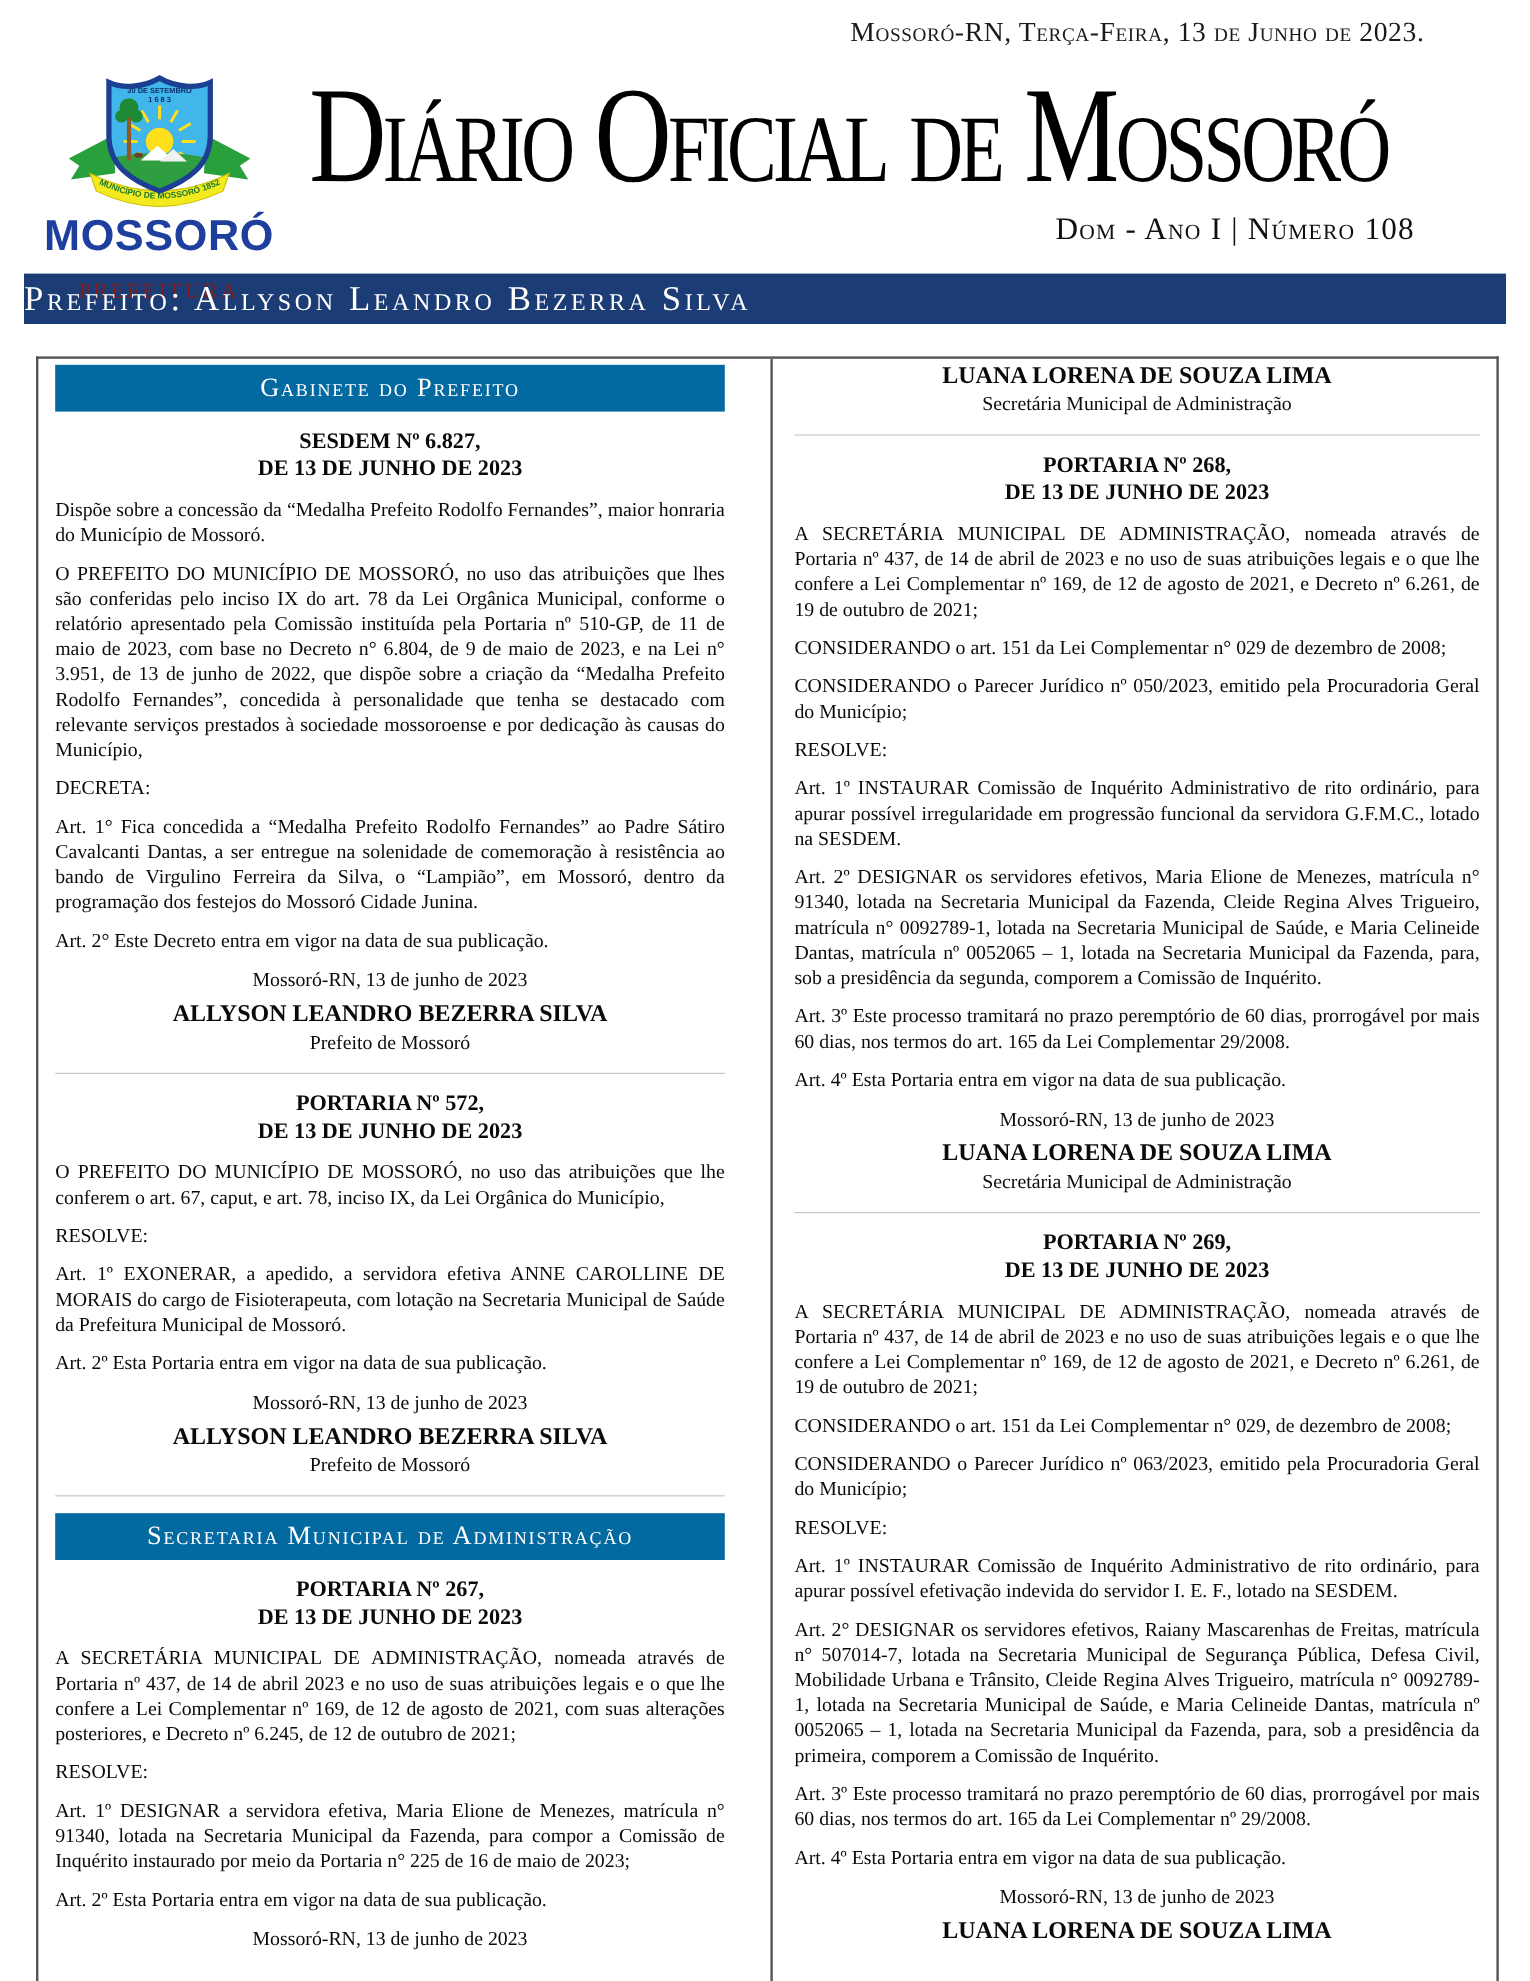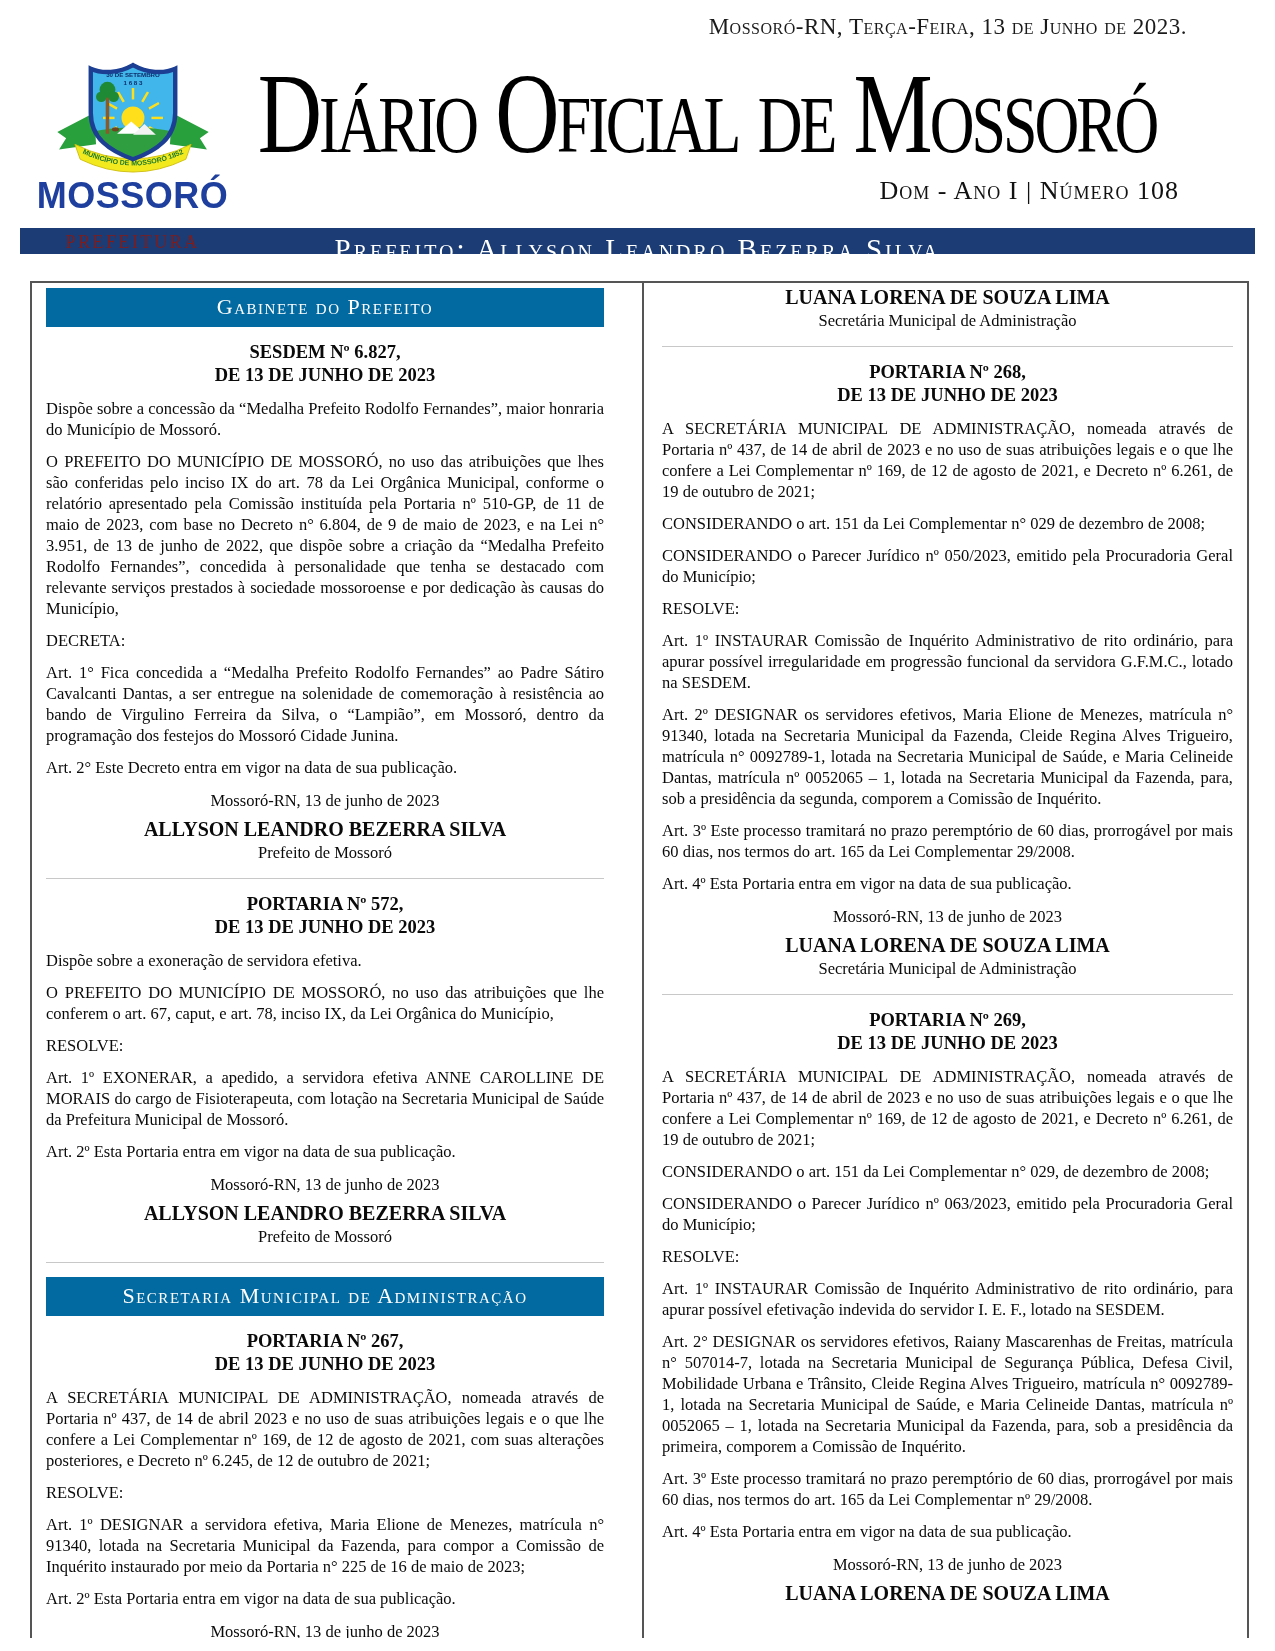--- a/index.html
+++ b/index.html
@@ -28,22 +28,22 @@
   .masthead {
     display: inline-block; font-variant: small-caps; font-weight: normal;
     font-size: 89px; line-height: 92px; letter-spacing: -3px; white-space: nowrap;
     transform: scaleY(1.28); transform-origin: center 60%; margin-top: 26px; color:#000;
   }
   .edition {
     text-align: right; font-variant: small-caps; font-size: 26px;
     letter-spacing: 1px; margin-top: 14px; color:#111;
   }
   .prefeito-banner {
-    margin: 16px 20px 0 20px; height: 26px; background: #1b3c74; color: #fff;
-    text-align: center; font-variant: small-caps; font-size: 29px;
+    margin: 16px 20px 0 20px; height: 42px; background: #1b3c74; color: #fff;
+    font-variant: small-caps; font-size: 29px;
     letter-spacing: 3px; line-height: 42px;
   }
   
   .content {
     margin: 27px 26px 0 30px; height: 1357px; overflow: hidden;
     border: 2px solid #555; border-bottom: none; display: flex; background:#fff;
   }
   .col { overflow: hidden; }
   .col-left  { width: 610px; flex: none; padding: 5px 38px 0 14px; }
   .col-right { flex: 1; border-left: 2px solid #555; padding: 2px 14px 0 18px; }
@@ -149,21 +149,20 @@
       <div class="center-line">Mossoró-RN, 13 de junho de 2023</div>
       <div class="sig-name">ALLYSON LEANDRO BEZERRA SILVA</div>
       <div class="sig-role">Prefeito de Mossoró</div>
 
       <hr class="rule">
 
       <div class="doc-title mt0">
         <div>PORTARIA Nº 572,</div>
         <div>DE 13 DE JUNHO DE 2023</div>
       </div>
-      <p class="para">Dispõe sobre a exoneração de servidora efetiva.</p>
       <p class="para">O PREFEITO DO MUNICÍPIO DE MOSSORÓ, no uso das atribuições que lhe conferem o art. 67, caput, e art. 78, inciso IX, da Lei Orgânica do Município,</p>
       <p class="para">RESOLVE:</p>
       <p class="para">Art. 1º EXONERAR, a apedido, a servidora efetiva ANNE CAROLLINE DE MORAIS do cargo de Fisioterapeuta, com lotação na Secretaria Municipal de Saúde da Prefeitura Municipal de Mossoró.</p>
       <p class="para">Art. 2º Esta Portaria entra em vigor na data de sua publicação.</p>
       <div class="center-line">Mossoró-RN, 13 de junho de 2023</div>
       <div class="sig-name">ALLYSON LEANDRO BEZERRA SILVA</div>
       <div class="sig-role">Prefeito de Mossoró</div>
 
       <hr class="rule">
 

